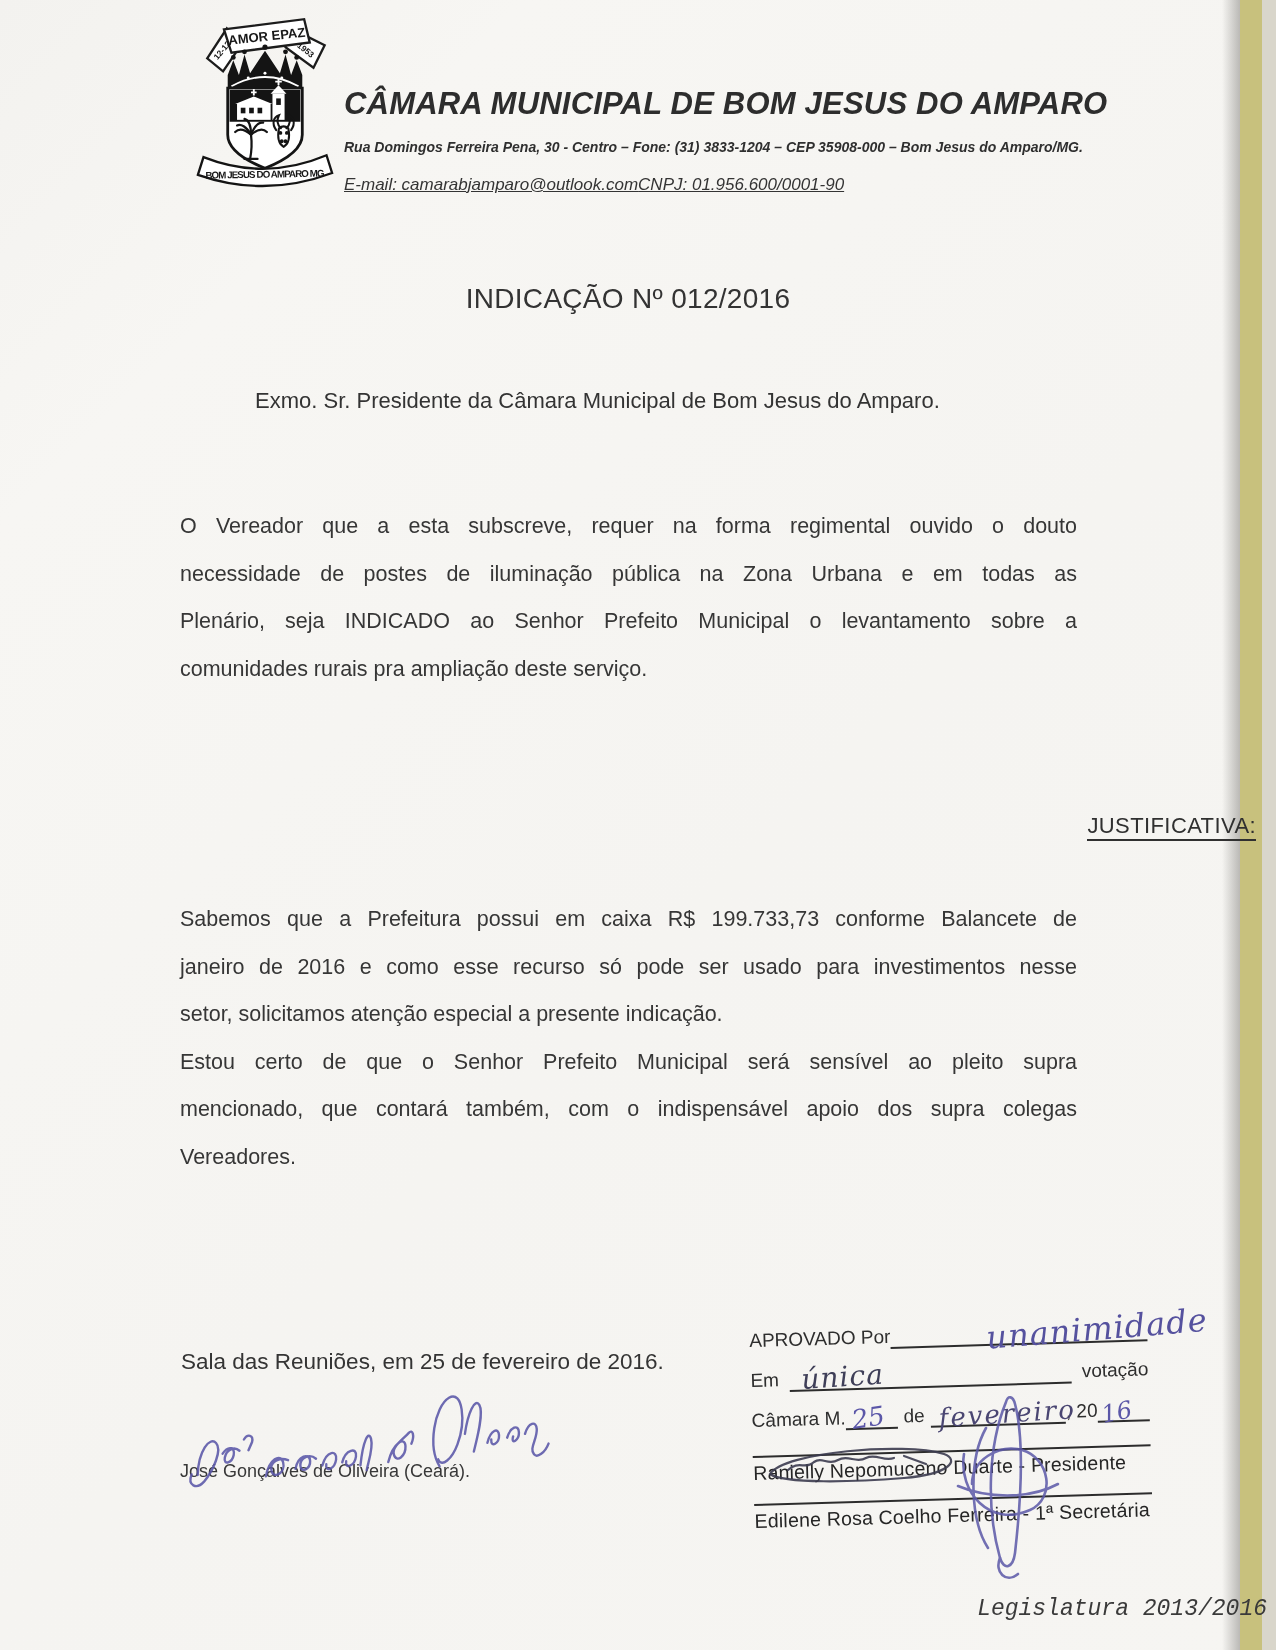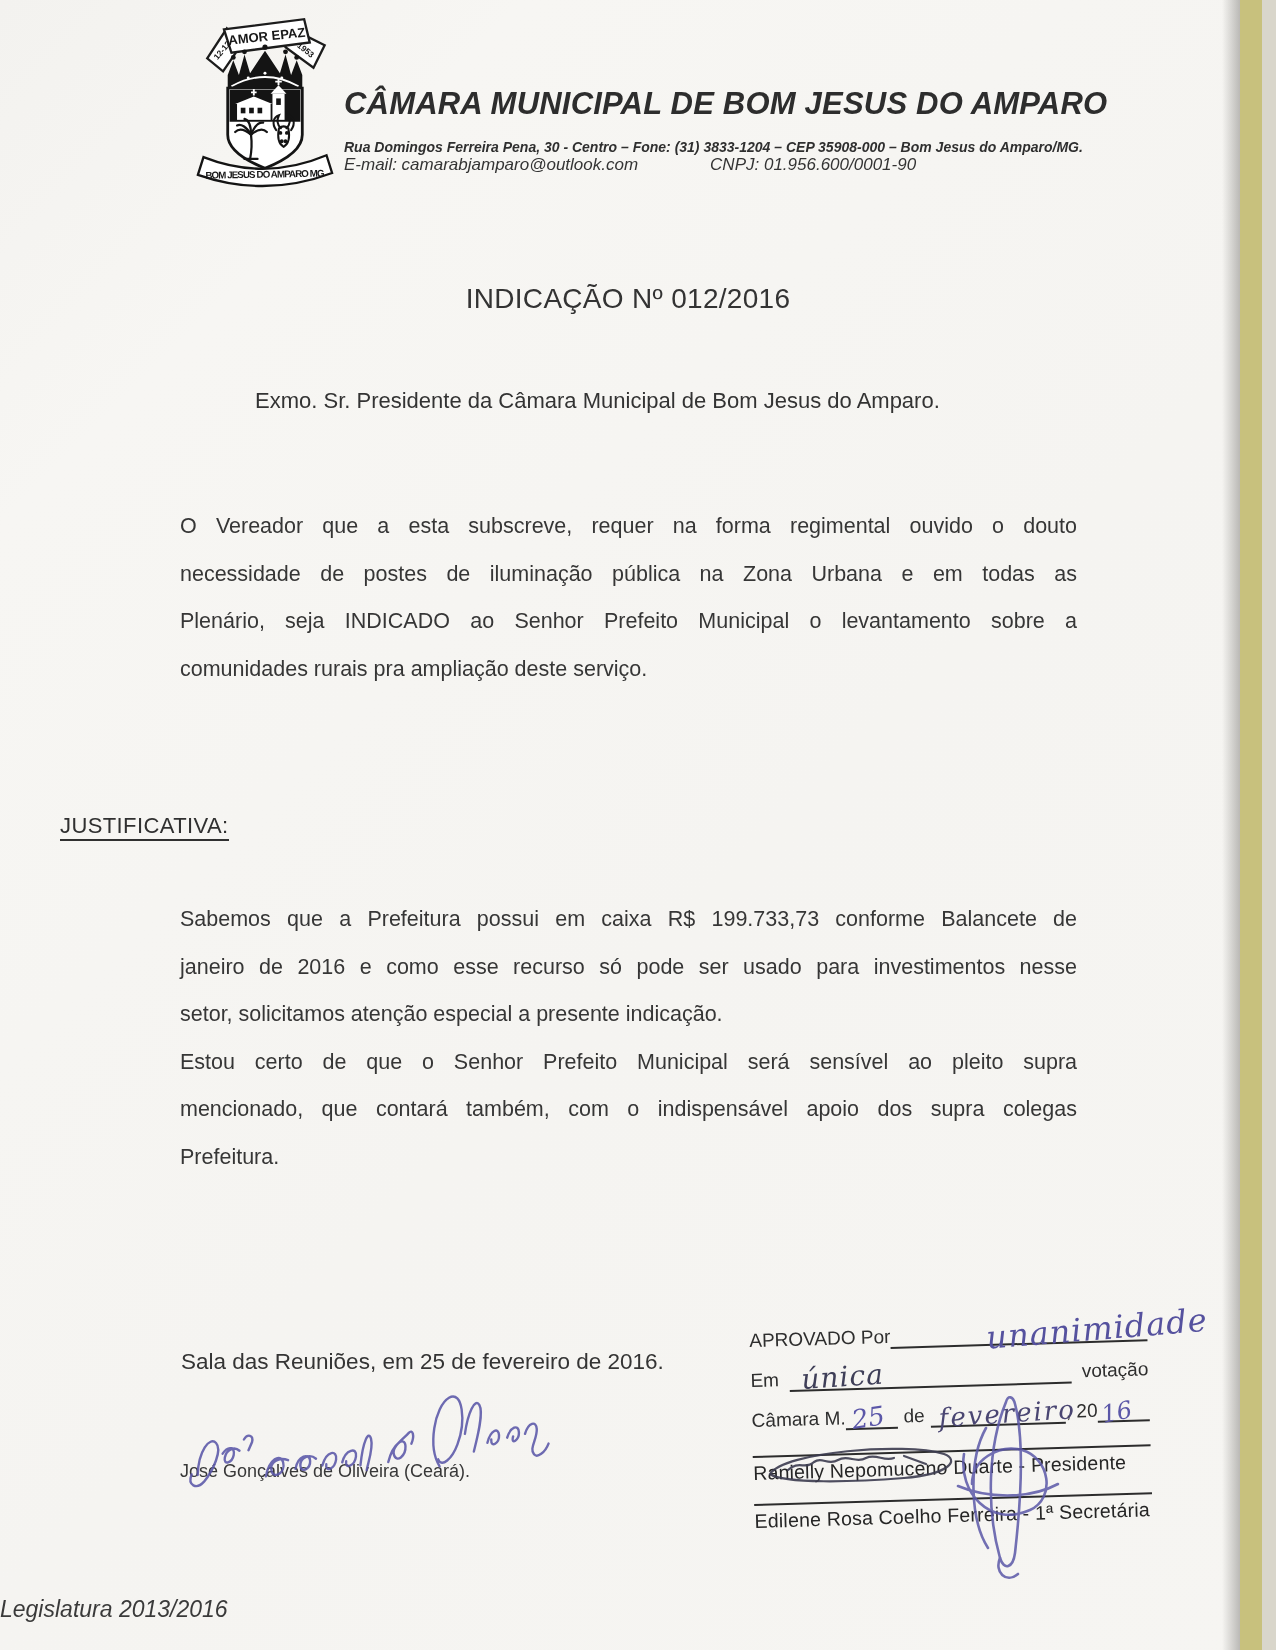--- a/index.html
+++ b/index.html
@@ -10,32 +10,32 @@
   }
   
   .edge-shadow { position:absolute; top:0; bottom:0; right:36px; width:18px;
     background:linear-gradient(to right, rgba(120,118,112,0), rgba(90,88,84,0.38)); }
   .edge-strip  { position:absolute; top:0; bottom:0; right:14px; width:22px; background:#c8c17d; }
   .edge-outer  { position:absolute; top:0; bottom:0; right:0;  width:14px; background:#d9d6cb; }
 
   .letterhead-text { position:absolute; left:344px; top:86px; width:760px; }
   .org-name { font-size:31px; font-weight:bold; font-style:italic; color:#2d2d2d; white-space:nowrap; letter-spacing:0.2px; }
   .addr { font-size:14px; font-weight:bold; font-style:italic; color:#2f2f2f; margin-top:17px; white-space:nowrap; }
-  .contact-row { display:flex; gap:72px; font-size:17px; font-style:italic; color:#343434; margin-top:0; white-space:nowrap; }
+  .contact-row { display:flex; font-size:17px; font-style:italic; color:#343434; margin-top:20px; white-space:nowrap;text-decoration:underline; }
 
   .doc-title { position:absolute; top:283px; left:0; width:1256px; text-align:center; font-size:28px; color:#333; letter-spacing:0.3px; }
   .addressee { position:absolute; top:388px; left:255px; font-size:22px; color:#333; }
 
   .para { position:absolute; left:180px; width:897px; font-size:21.5px; line-height:47.5px; color:#363636; }
   .p1 { top:503px; }
   .p23 { top:896px; }
   .jline { text-align:justify; text-align-last:justify; }
   .lline { text-align:left; }
 
-  .justif { position:absolute; top:813px; left:60px; width:1196px; text-align:left; font-size:22px; color:#303030; letter-spacing:0.4px; }
+  .justif { position:absolute; top:813px; left:60px; width:1196px; text-align:right; font-size:22px; color:#303030; letter-spacing:0.4px; }
   .justif span { border-bottom:2px solid #303030; padding-bottom:1px; }
 
   .dateline { position:absolute; left:181px; top:1349px; font-size:22.5px; color:#343434; }
   .author-name { position:absolute; left:180px; top:1461px; font-size:18px; color:#383838; }
   .author-sig { position:absolute; left:168px; top:1378px; z-index:5; transform:rotate(-3deg); }
 
   
   .approval { position:absolute; left:755px; top:1330px; width:398px; font-size:19px; color:#2e2e2e;
     transform:rotate(-1.7deg); transform-origin:left bottom; }
   .a-row { display:flex; align-items:flex-end; }
@@ -47,21 +47,21 @@
   .hw-votetype { left:12px; bottom:-5px; font-size:28px; color:#3f3f58; transform:rotate(-2deg); letter-spacing:1px; }
   .hw-day { left:6px; bottom:-5px; font-size:26px; color:#5b57a8; transform:rotate(-7deg); }
   .hw-month { left:8px; bottom:-5px; font-size:26px; color:#4a4672; transform:rotate(-2deg); letter-spacing:2px; }
   .hw-year { left:4px; bottom:-6px; font-size:24px; color:#5b57a8; transform:rotate(-9deg); }
   .name-line { margin-top:4px; font-size:19.5px; color:#262626; letter-spacing:0.2px; }
   .mt14 { margin-top:15px; } .mt16 { margin-top:17px; } .mt10 { margin-top:11px; }
 
   .president-sig { position:absolute; left:754px; top:1436px; z-index:6; }
   .secretary-sig { position:absolute; left:928px; top:1388px; z-index:6; }
 
-  .footer { position:absolute; top:1596px; left:0; width:1256px; text-align:left; font-style:italic; font-size:23px; color:#3a3a3a; }
+  .footer { position:absolute; top:1596px; left:11px; width:1256px; text-align:right; font-style:italic; font-size:23px; color:#3a3a3a;font-family:Liberation Mono, monospace; }
 </style>
 </head>
 <body>
 
 <div class="page">
 
   <div class="edge-shadow"></div>
   <div class="edge-strip"></div>
   <div class="edge-outer"></div>
 
@@ -148,21 +148,21 @@
   <div class="justif">
     <span>JUSTIFICATIVA:</span>
   </div>
 
   <div class="para p23">
     <div class="jline">Sabemos que a Prefeitura possui em caixa R$ 199.733,73 conforme Balancete de</div>
     <div class="jline">janeiro de 2016 e como esse recurso só pode ser usado para investimentos nesse</div>
     <div class="lline">setor, solicitamos atenção especial a presente indicação.</div>
     <div class="jline">Estou certo de que o Senhor Prefeito Municipal será sensível ao pleito supra</div>
     <div class="jline">mencionado, que contará também, com o indispensável apoio dos supra colegas</div>
-    <div class="lline">Prefeitura.</div>
+    <div class="lline">Vereadores.</div>
   </div>
 
   <div class="dateline">Sala das Reuniões, em 25 de fevereiro de 2016.</div>
 
   <svg class="author-sig" viewBox="0 0 400 120" width="400" height="120">
     <g fill="none" stroke="#5a57a8" stroke-width="2.4" stroke-linecap="round" opacity="0.88">
       <path d="M28,88 C30,64 42,50 48,57 C54,64 44,84 34,95 C26,103 17,98 22,87"></path>
       <path d="M54,68 C60,60 67,62 65,70 C63,78 54,80 56,72 C58,64 66,61 71,66"></path>
       <path d="M76,55 C80,49 86,51 84,58 L80,66"></path>
       <path d="M96,93 C100,76 112,70 114,80 C116,90 104,97 102,88 C100,79 110,74 119,78"></path>

